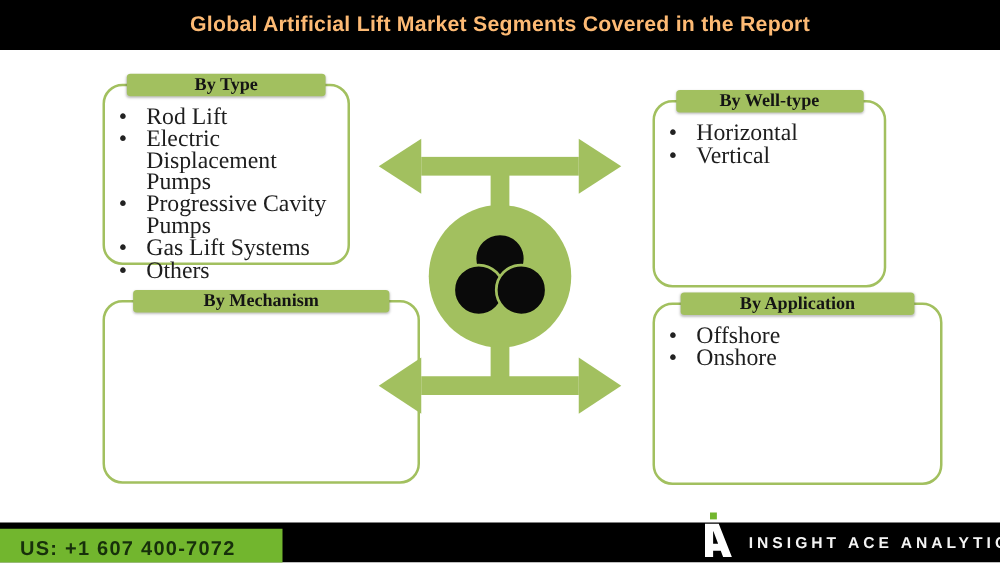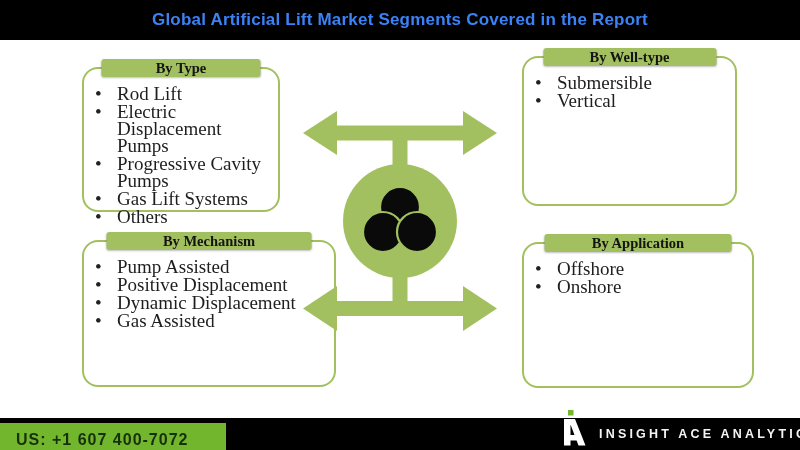--- a/index.html
+++ b/index.html
@@ -6,31 +6,31 @@
   body{
     width:800px;height:450px;position:relative;overflow:hidden;
     background:#ffffff;font-family:"Liberation Sans",sans-serif;
   }
   
   .titlebar{
     position:absolute;left:0;top:0;width:800px;height:40px;
     background:var(--title_bar_black,#000);display:flex;align-items:center;justify-content:center;
   }
   .titlebar .title{
-    color:#3b82f6;font-size:17px;font-weight:bold;letter-spacing:.2px;margin:0;
+    color:#fdba74;font-size:17px;font-weight:bold;letter-spacing:.2px;margin:0;
   }
   
   .segment-box{
     position:absolute;background:#fff;
     border:2px solid var(--olive_green,#a2c05f);
     border-radius:16px;box-sizing:border-box;
   }
   #box-by-type{left:82px;top:67px;width:198px;height:145px}
   #box-by-mechanism{left:82px;top:240px;width:254px;height:147px}
-  #box-by-well-type{left:522px;top:56px;width:215px;height:150px}
+  #box-by-well-type{left:522px;top:80px;width:187px;height:150px}
   #box-by-application{left:522px;top:242px;width:232px;height:146px}
   .box-header{
     position:absolute;top:-10px;left:50%;transform:translateX(-50%);
     width:82%;height:18px;background:var(--olive_green,#a2c05f);
     border-radius:3px;box-shadow:0 1px 2px rgba(0,0,0,.25);
     display:flex;align-items:center;justify-content:center;
     font-family:"Liberation Serif","DejaVu Serif",serif;
     font-weight:bold;font-size:14.5px;color:#141414;white-space:nowrap;
   }
   .box-list{
@@ -73,32 +73,26 @@
       <li>Rod Lift</li>
       <li>Electric Displacement Pumps</li>
       <li>Progressive Cavity Pumps</li>
       <li>Gas Lift Systems</li>
       <li>Others</li>
     </ul>
 </section>
 
 <section class="segment-box" id="box-by-mechanism">
   <div class="box-header">By Mechanism</div>
-  <ul class="box-list">
-      <li>Pump Assisted</li>
-      <li>Positive Displacement</li>
-      <li>Dynamic Displacement</li>
-      <li>Gas Assisted</li>
-    </ul>
 </section>
 
 <section class="segment-box" id="box-by-well-type">
   <div class="box-header">By Well-type</div>
   <ul class="box-list">
-      <li>Submersible</li>
+      <li>Horizontal</li>
       <li>Vertical</li>
     </ul>
 </section>
 
 <section class="segment-box" id="box-by-application">
   <div class="box-header">By Application</div>
   <ul class="box-list">
       <li>Offshore</li>
       <li>Onshore</li>
     </ul>

